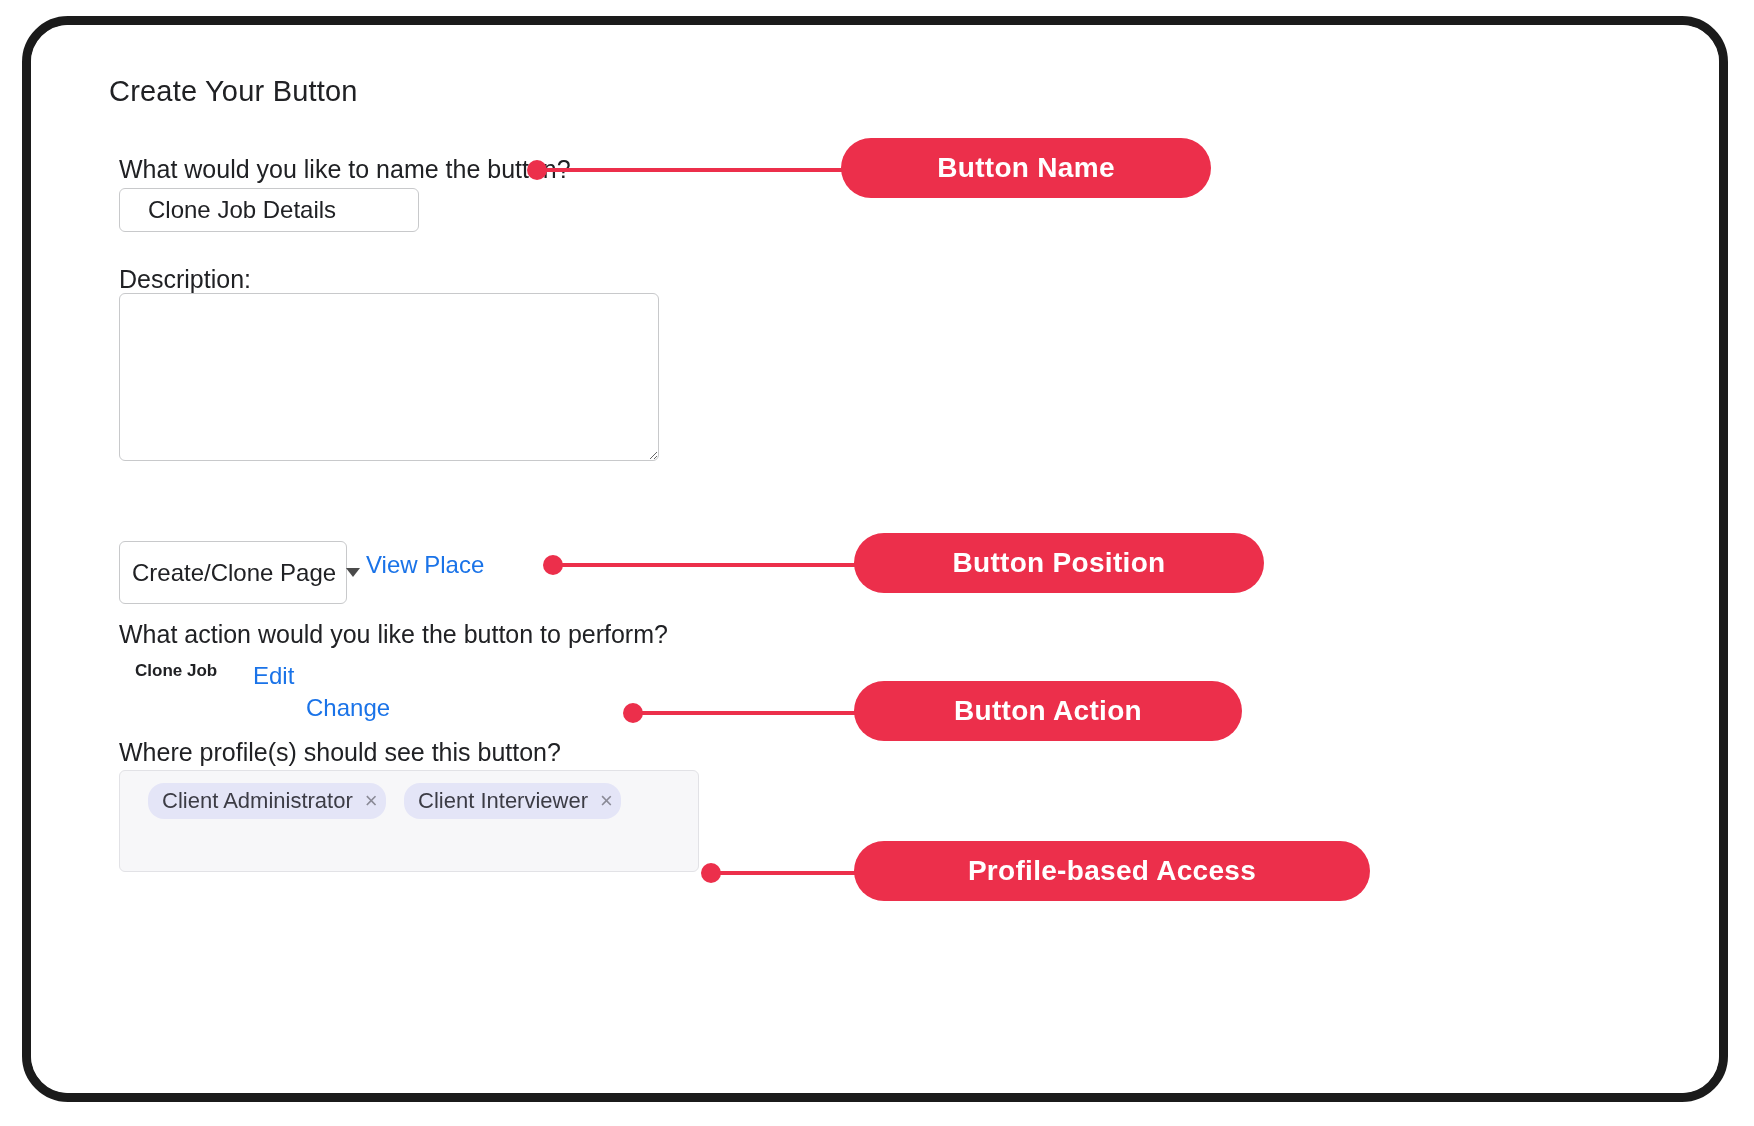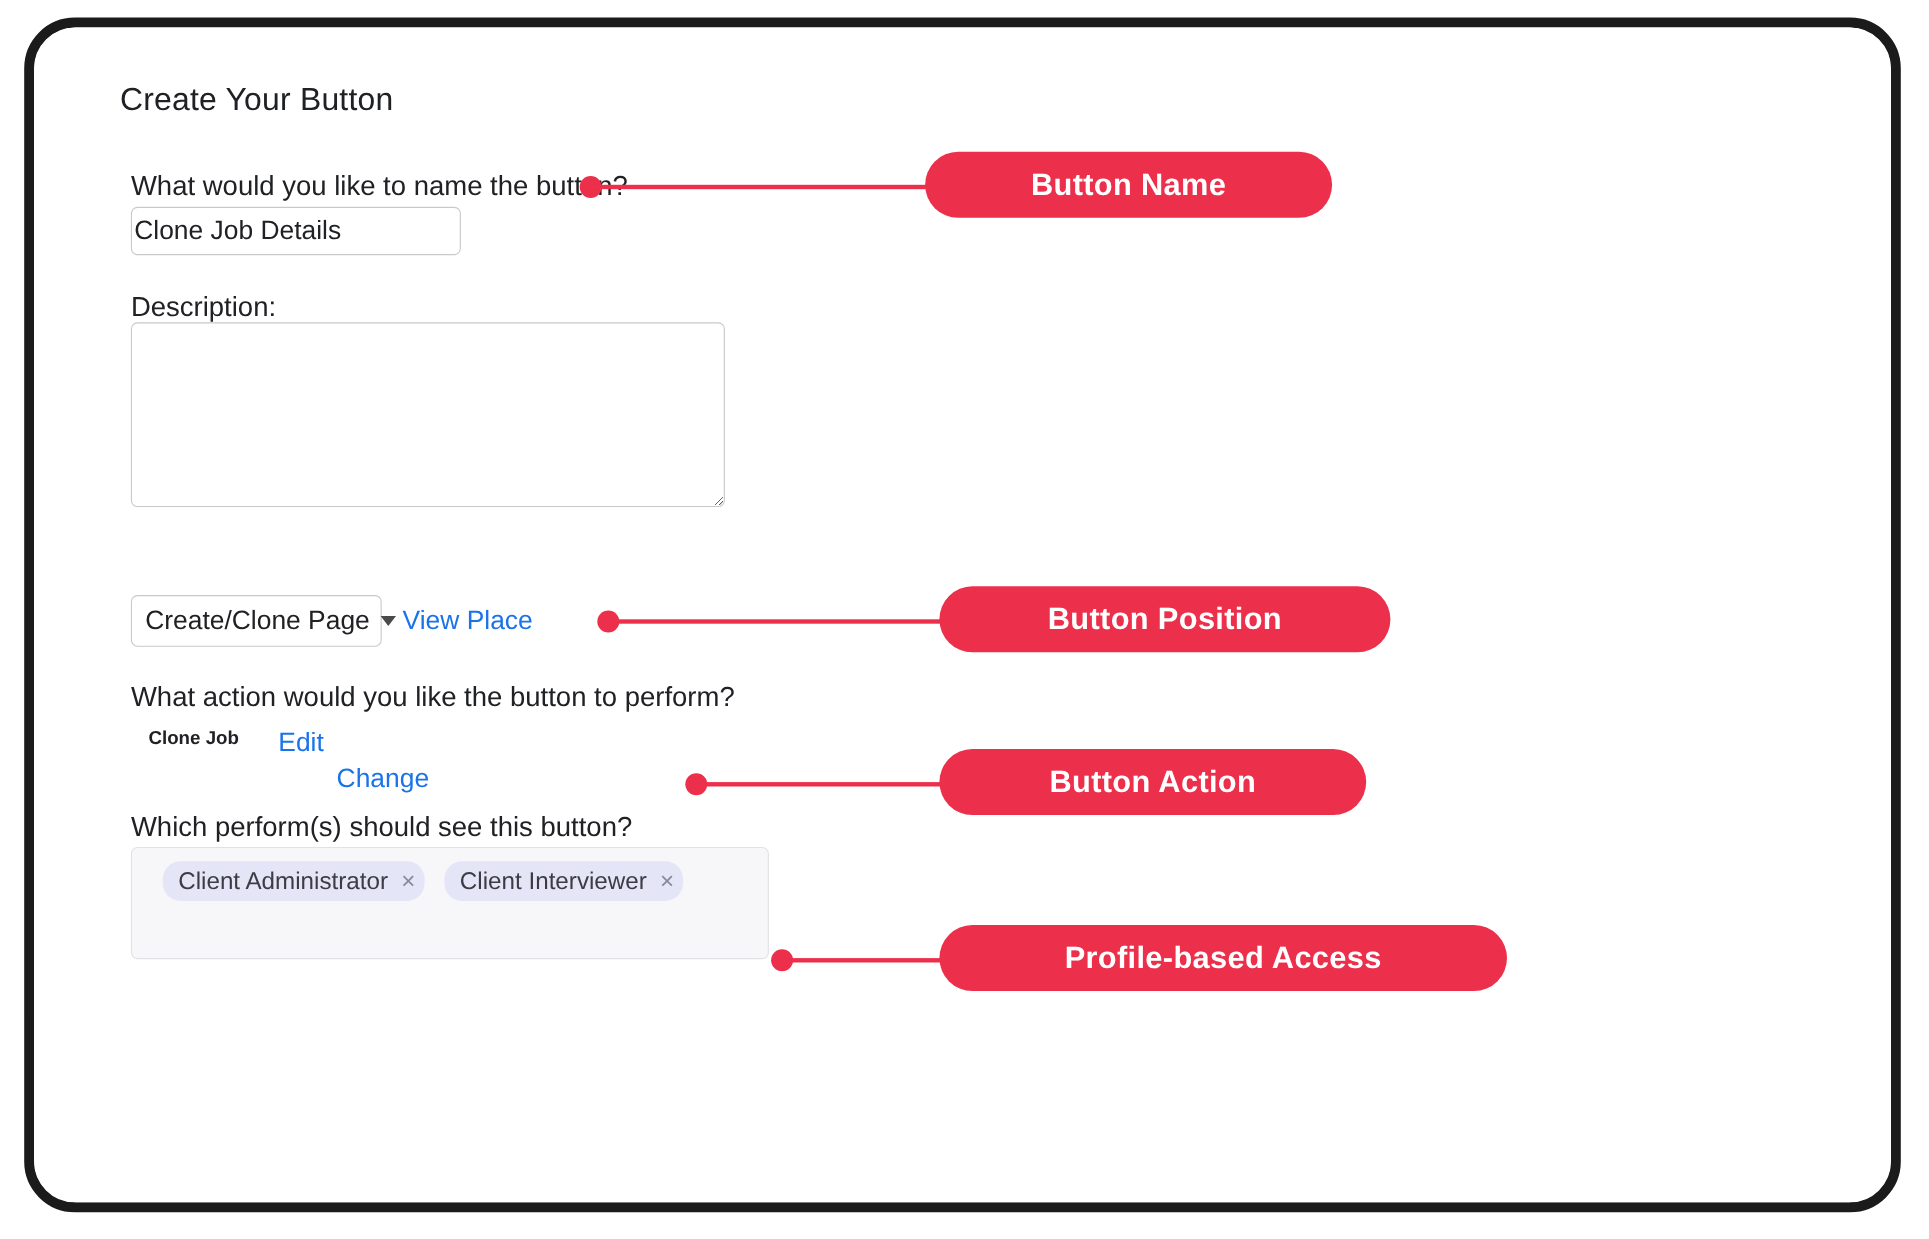--- a/index.html
+++ b/index.html
@@ -57,21 +57,21 @@
   
   .text-input {
     position: absolute;
     box-sizing: border-box;
     font-family: "Liberation Sans", sans-serif;
     font-size: 24px;
     color: #202124;
     background: #ffffff;
     border: 1px solid #c8c9cb;
     border-radius: 6px;
-    padding: 6px 2px;
+    padding: 6px 28px;
     outline: none;
   }
 
   
   .desc-area {
     position: absolute;
     left: 88px;
     top: 268px;
     width: 540px;
     height: 168px;
@@ -86,21 +86,21 @@
     resize: vertical;
     outline: none;
   }
 
   
   .select-box {
     position: absolute;
     left: 88px;
     top: 516px;
     width: 228px;
-    height: 47px;
+    height: 63px;
     box-sizing: border-box;
     border: 1px solid #c8c9cb;
     border-radius: 6px;
     background: #ffffff;
     display: flex;
     align-items: center;
     padding: 16px 12px;
     justify-content: space-between;
   }
   .select-value {
@@ -212,21 +212,21 @@
       <span class="select-value">Create/Clone Page</span>
       <span class="caret"></span>
     </div>
     <div class="link" style="left:335px; top:526px;">View Place</div>
 
     <div class="q-label" style="left:88px; top:595px;text-align:right;">What action would you like the button to perform?</div>
     <div class="strong-text" style="left:104px; top:636px;">Clone Job</div>
     <div class="link" style="left:222px; top:637px;">Edit</div>
     <div class="link" style="left:275px; top:637px;margin-top:32px;">Change</div>
 
-    <div class="q-label" style="left:88px; top:713px;">Which perform(s) should see this button?</div>
+    <div class="q-label" style="left:88px; top:713px;">Where profile(s) should see this button?</div>
     <div class="chips-box">
       <span class="chip">
         <span>Client Administrator</span>
         <span class="chip-x">×</span>
       </span>
       <span class="chip">
         <span>Client Interviewer</span>
         <span class="chip-x">×</span>
       </span>
     </div>

